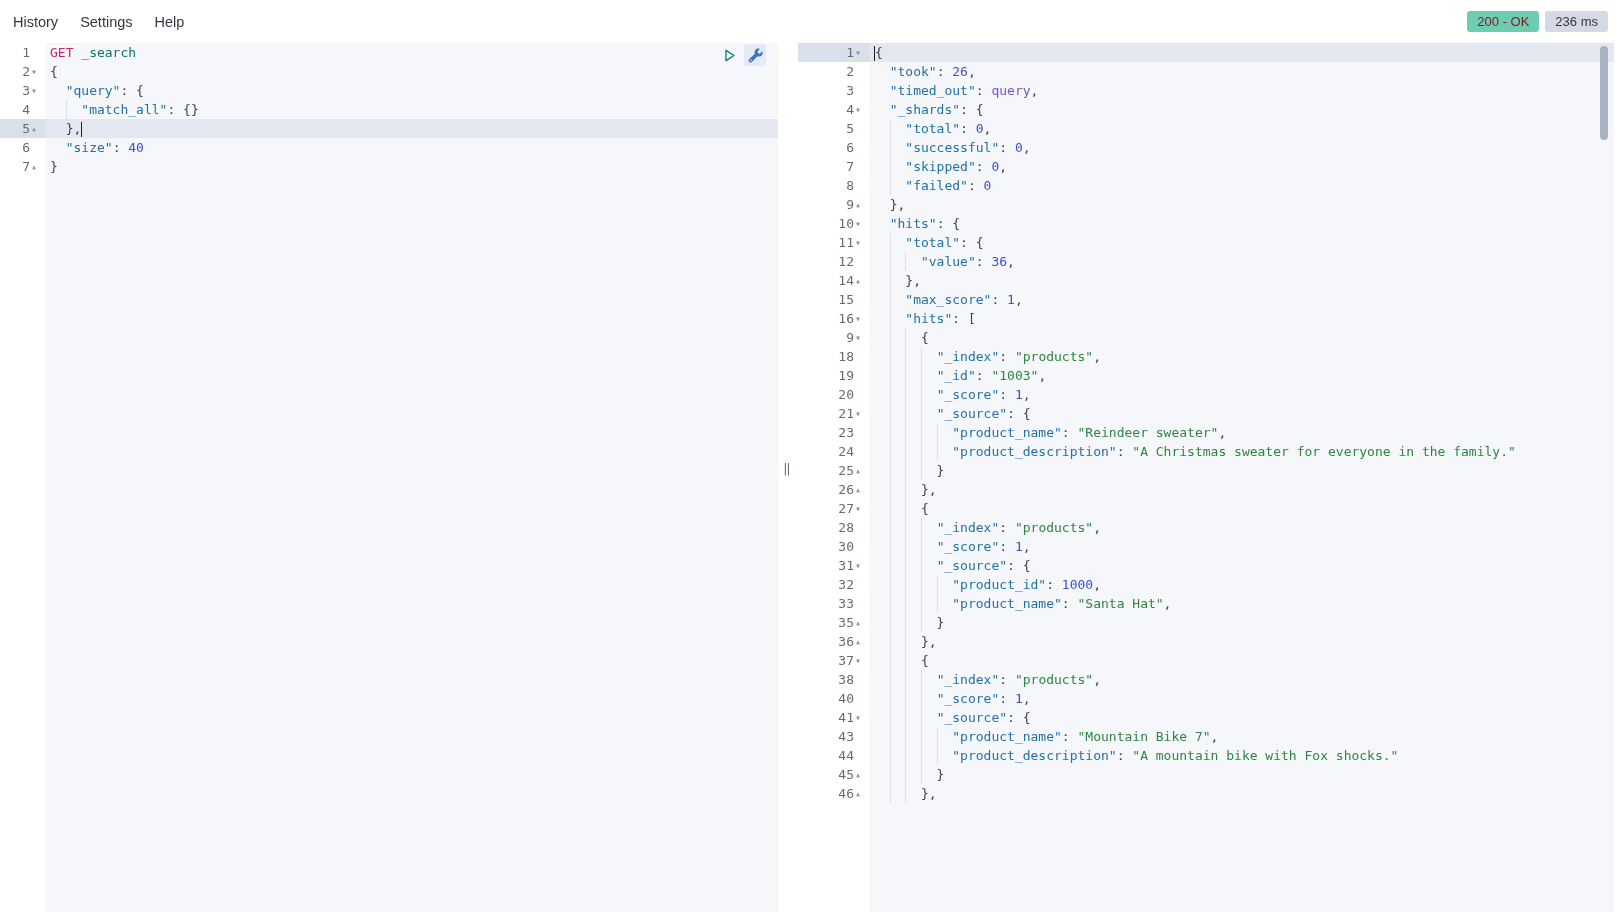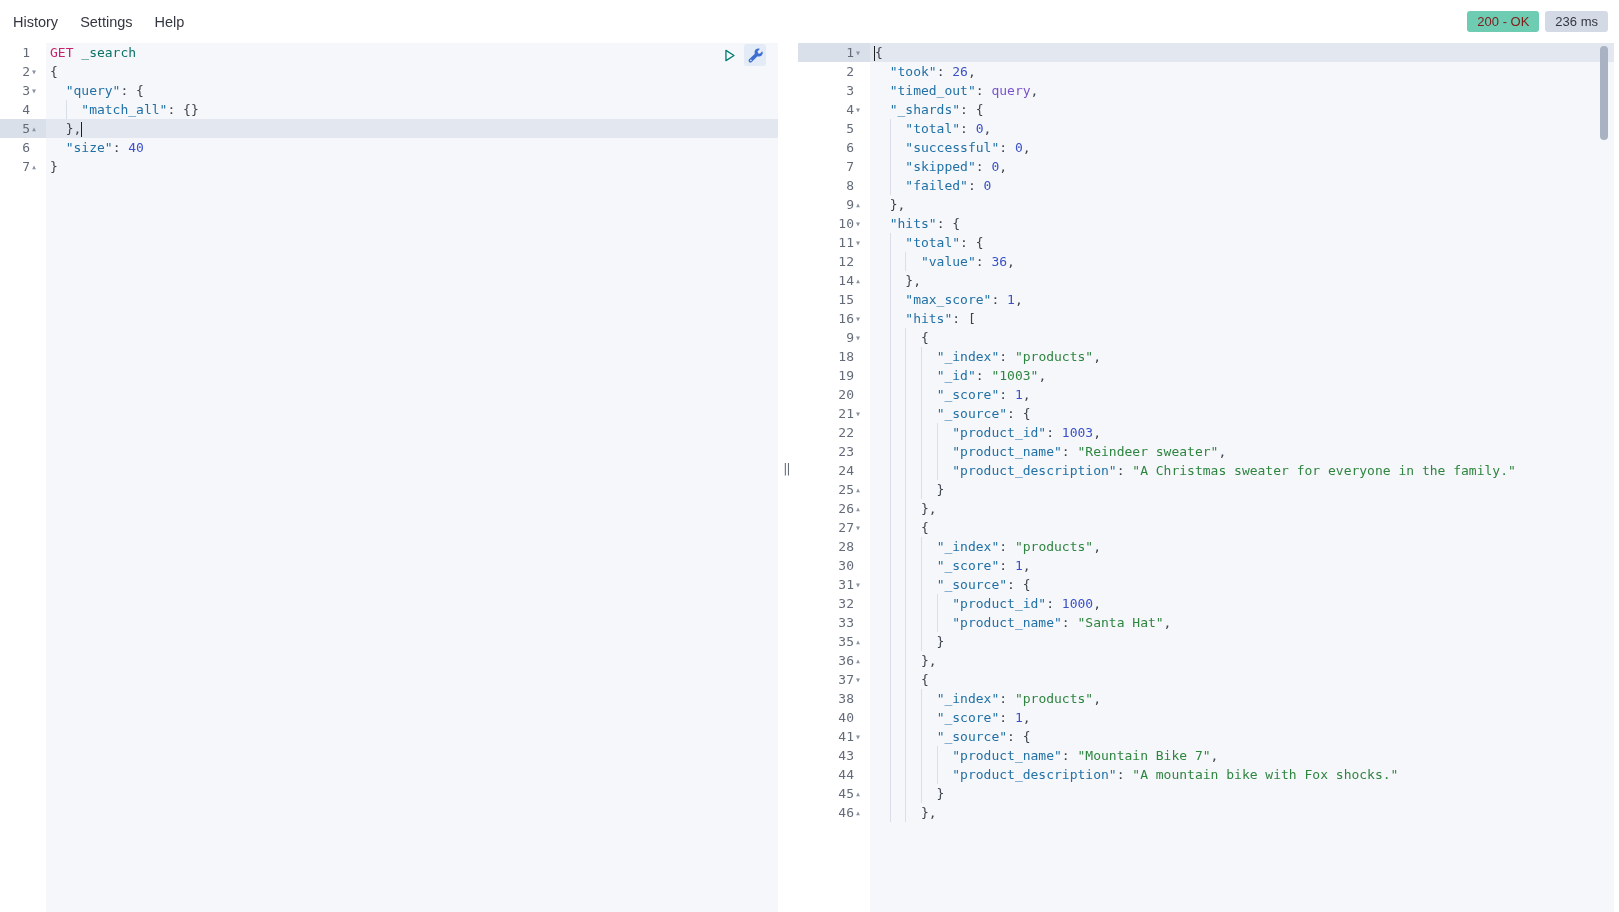--- a/index.html
+++ b/index.html
@@ -288,27 +288,20 @@
       </div>
       <div class="row">
         <div class="gutter">
           <span class="lnum">21</span>
           <span class="fold">▾</span>
         </div>
         <div class="code"><i class="guide" style="left: calc(2ch + 4px);"></i><i class="guide" style="left: calc(4ch + 4px);"></i><i class="guide" style="left: calc(6ch + 4px);"></i><span class="tk-p">        </span><span class="tk-k">"_source"</span><span class="tk-p">: {</span></div>
       </div>
       <div class="row">
         <div class="gutter">
-          <span class="lnum">22</span>
-          <span class="fold"></span>
-        </div>
-        <div class="code"><i class="guide" style="left: calc(2ch + 4px);"></i><i class="guide" style="left: calc(4ch + 4px);"></i><i class="guide" style="left: calc(6ch + 4px);"></i><i class="guide" style="left: calc(8ch + 4px);"></i><span class="tk-p">          </span><span class="tk-k">"product_id"</span><span class="tk-p">: </span><span class="tk-n">1003</span><span class="tk-p">,</span></div>
-      </div>
-      <div class="row">
-        <div class="gutter">
           <span class="lnum">23</span>
           <span class="fold"></span>
         </div>
         <div class="code"><i class="guide" style="left: calc(2ch + 4px);"></i><i class="guide" style="left: calc(4ch + 4px);"></i><i class="guide" style="left: calc(6ch + 4px);"></i><i class="guide" style="left: calc(8ch + 4px);"></i><span class="tk-p">          </span><span class="tk-k">"product_name"</span><span class="tk-p">: </span><span class="tk-s">"Reindeer sweater"</span><span class="tk-p">,</span></div>
       </div>
       <div class="row">
         <div class="gutter">
           <span class="lnum">24</span>
           <span class="fold"></span>
         </div>

